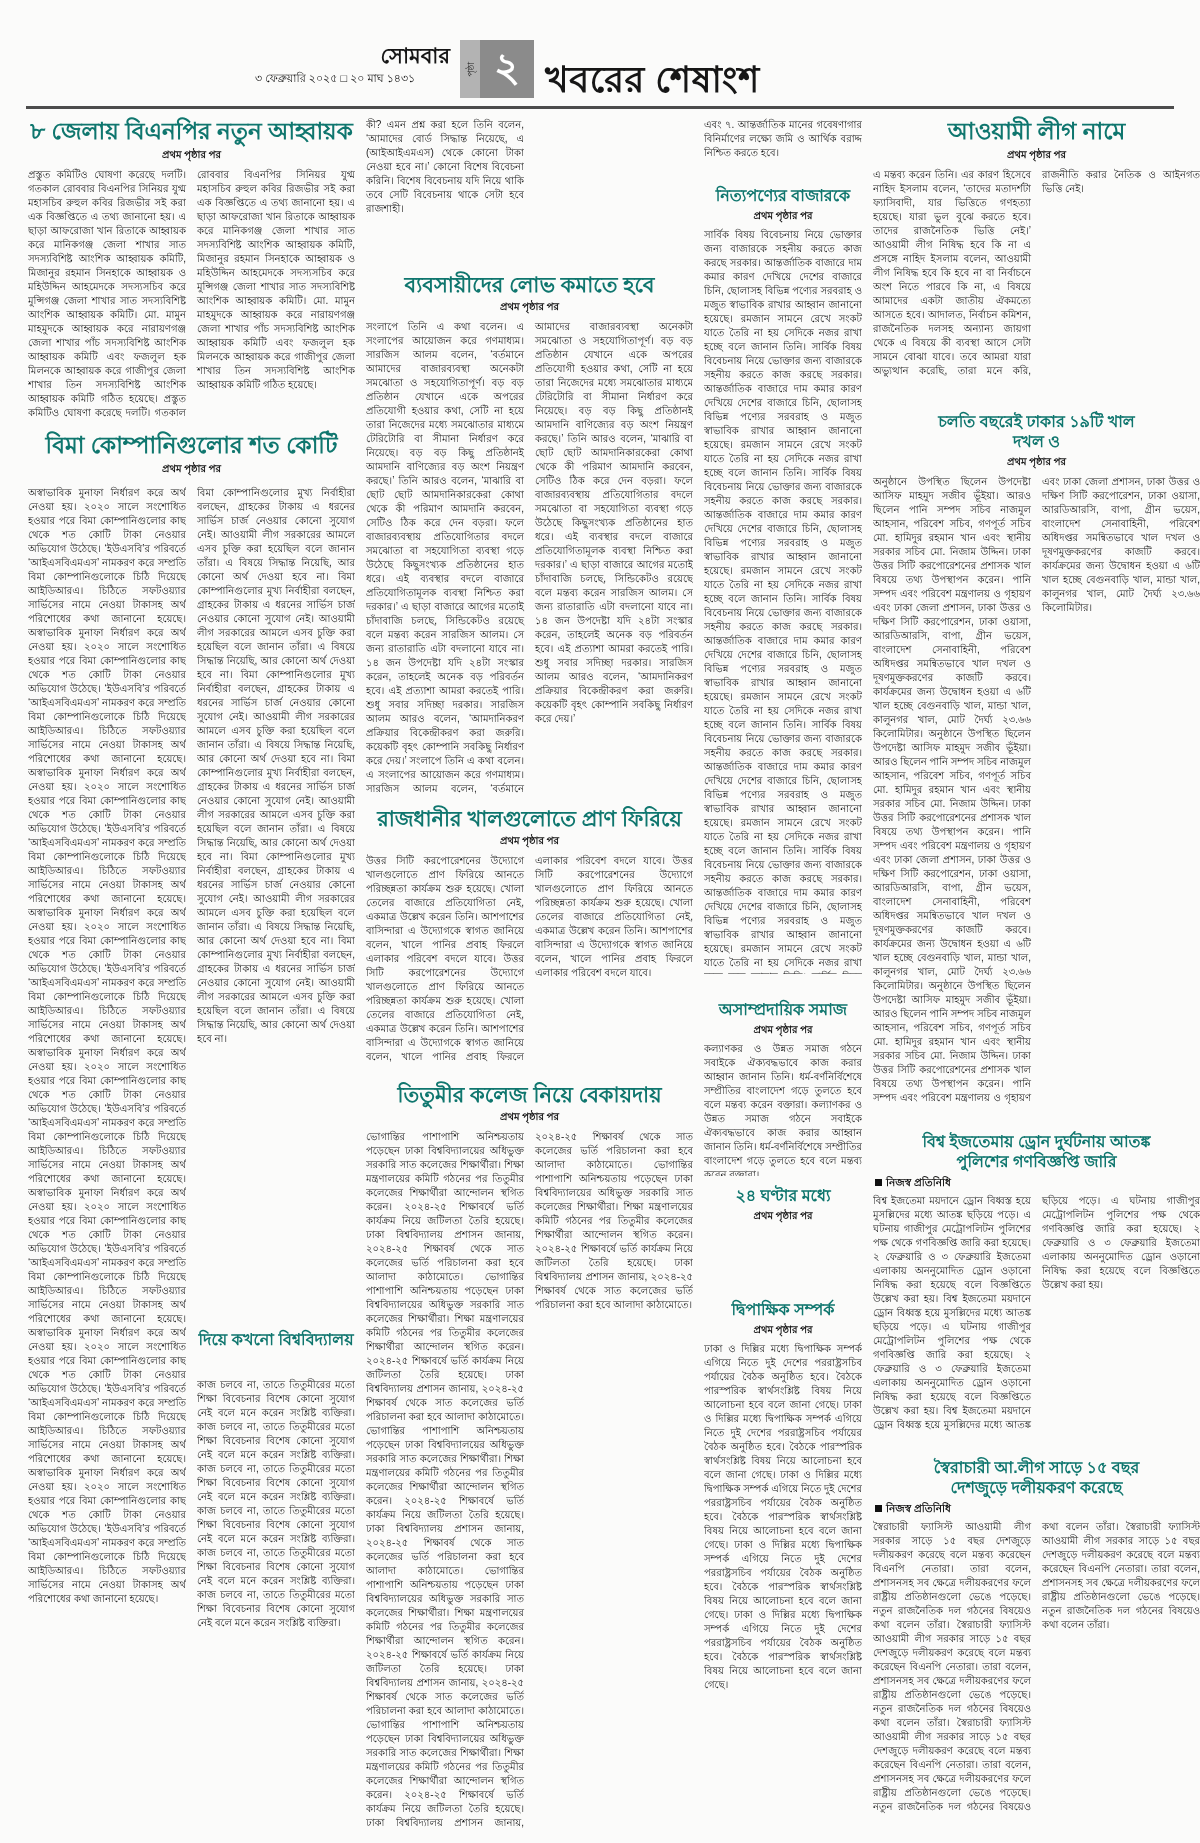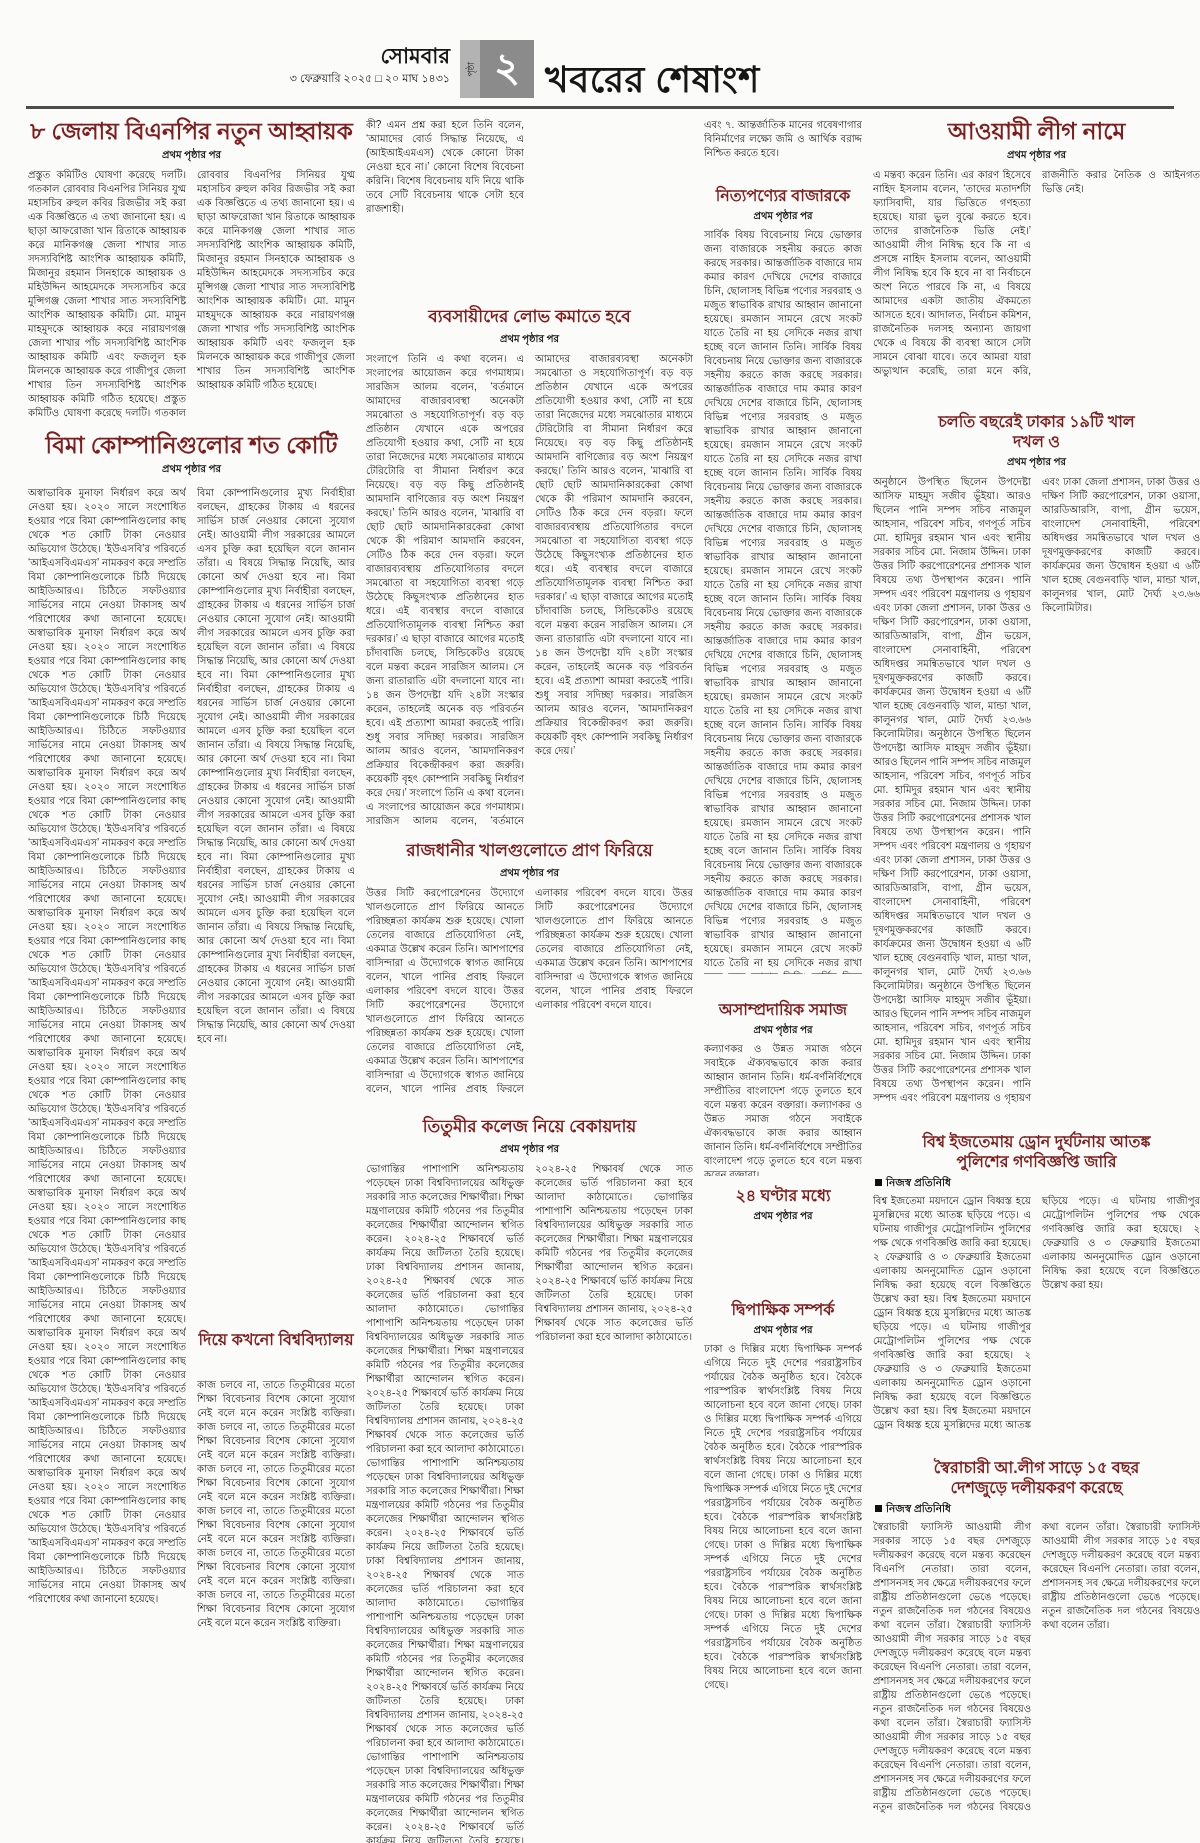--- a/index.html
+++ b/index.html
@@ -5,34 +5,34 @@
   html,body{margin:0;padding:0;}
   body{
     width:1200px;height:1843px;position:relative;
     background:#fbfbfa;color:#161616;
     font-family:"Liberation Sans","DejaVu Sans",sans-serif;
     overflow:hidden;
   }
   .abs{position:absolute;}
   
   .hdr-weekday{font-size:21px;font-weight:bold;text-align:right;line-height:24px;}
-  .hdr-date{font-size:11px;text-align:right;margin-top:2px;white-space:nowrap;}
+  .hdr-date{font-size:11px;margin-top:2px;white-space:nowrap;}
   .pagebox{display:flex;}
   .pagebox .label{width:20px;background:#b3b3b3;display:flex;align-items:center;justify-content:center;}
   .pagebox .label span{writing-mode:vertical-rl;transform:rotate(180deg);font-size:9px;color:#222;}
   .pagebox .num{width:54px;background:#8b8b8b;color:#fff;font-size:40px;font-weight:bold;
     display:flex;align-items:center;justify-content:center;}
   .section-title{font-size:36px;font-weight:bold;letter-spacing:0.5px;}
   .masthead{font-size:33px;font-weight:900;letter-spacing:-0.5px;line-height:34px;}
   .masthead-tag{font-size:8px;color:#333;text-align:center;letter-spacing:1px;}
   .hdr-rule{position:absolute;left:26px;width:1148px;height:3px;background:#4c4c4c;}
   
-  .headline{font-weight:bold;text-align:center;color:#7f1d1d;}
+  .headline{font-weight:bold;text-align:center;color:#0f766e;}
   .hl-xl{font-size:23px;line-height:27px;}
-  .hl-lg{font-size:17px;line-height:25px;margin-top:32px;}
+  .hl-lg{font-size:21px;line-height:25px;}
   .hl-md{font-size:16px;line-height:20px;}
   .subhead{font-size:10px;font-weight:bold;text-align:center;margin-top:2px;}
   .byline{font-size:10.5px;font-weight:bold;text-align:left;margin:3px 0 2px 2px;}
   .byline .sq{display:inline-block;width:7px;height:7px;background:#111;margin-right:4px;}
   .body-txt{
     font-size:10px;line-height:14px;text-align:justify;
     overflow:hidden;color:#1c1c1c;
   }
   .cols2{column-count:2;column-gap:11px;column-fill:auto;}
   .w2{width:327px;}

